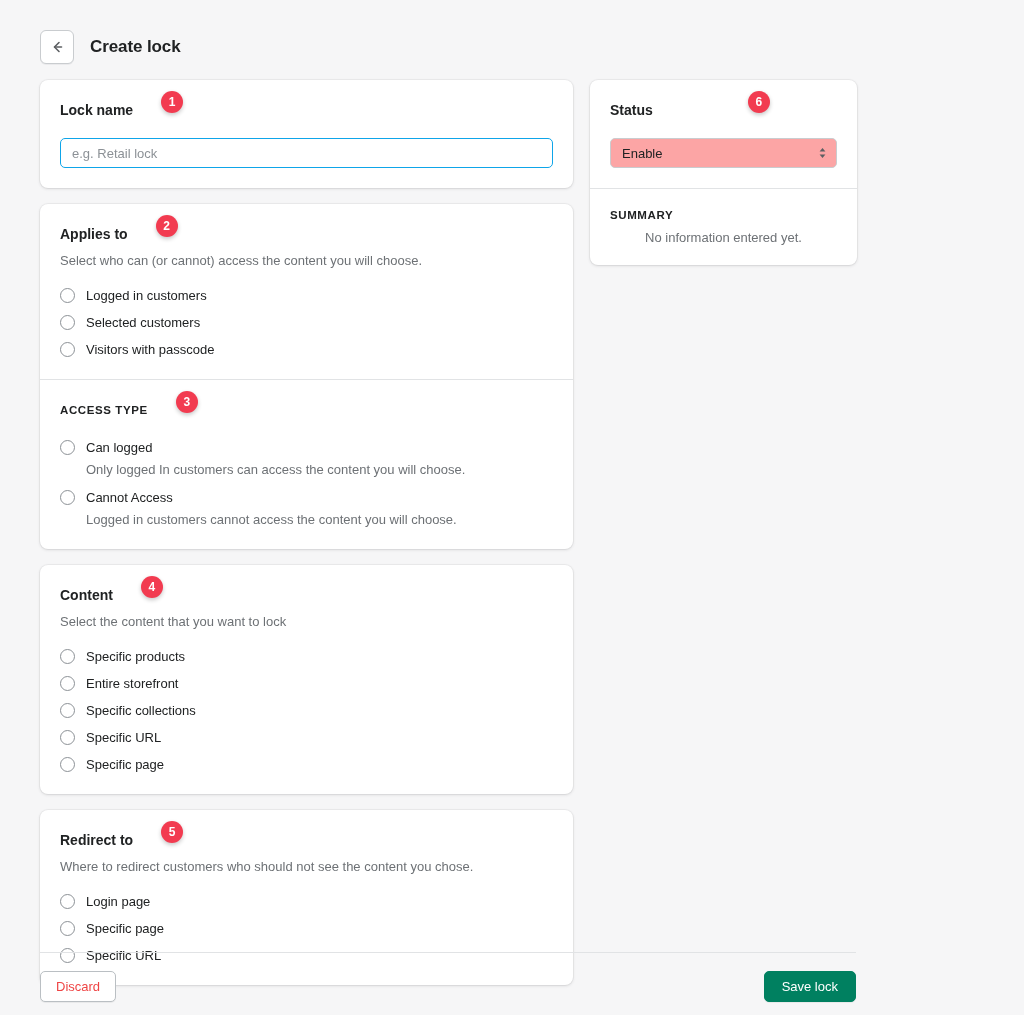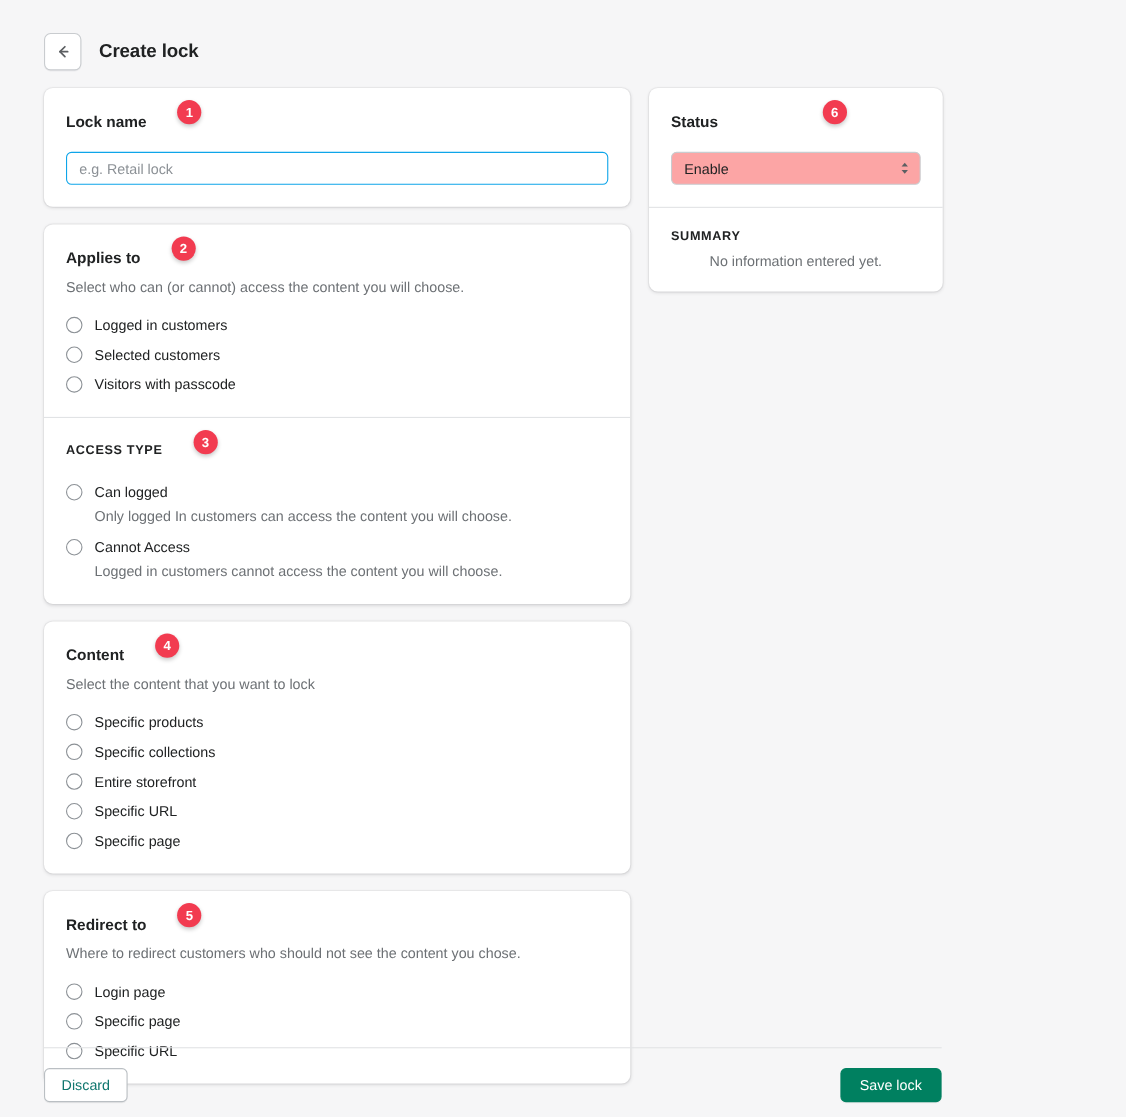--- a/index.html
+++ b/index.html
@@ -162,21 +162,21 @@
     font-size: 13px;
     border-radius: 5px;
     cursor: pointer;
     padding: 0 15px;
     height: 31px;
     display: inline-flex; align-items: center; justify-content: center;
   }
   .btn-default {
     background: #ffffff;
     border: 1px solid #babfc3;
-    color: #0f766e;
+    color: #ef4444;
     box-shadow: 0 1px 0 rgba(0,0,0,.05);
   }
   .btn-primary {
     background: #008060;
     border: 1px solid #008060;
     color: #ffffff;
     box-shadow: 0 1px 0 rgba(0,0,0,.05);
     padding: 0 17px;
   }
 </style>
@@ -274,27 +274,27 @@
           <div class="radio-list tight">
             <div class="radio-row">
               <span class="radio-mark"></span>
               <div class="radio-body">
                 <div class="radio-label">Specific products</div>
               </div>
             </div>
             <div class="radio-row">
               <span class="radio-mark"></span>
               <div class="radio-body">
+                <div class="radio-label">Entire storefront</div>
+              </div>
+            </div>
+            <div class="radio-row">
+              <span class="radio-mark"></span>
+              <div class="radio-body">
                 <div class="radio-label">Specific collections</div>
-              </div>
-            </div>
-            <div class="radio-row">
-              <span class="radio-mark"></span>
-              <div class="radio-body">
-                <div class="radio-label">Entire storefront</div>
               </div>
             </div>
             <div class="radio-row">
               <span class="radio-mark"></span>
               <div class="radio-body">
                 <div class="radio-label">Specific URL</div>
               </div>
             </div>
             <div class="radio-row">
               <span class="radio-mark"></span>

